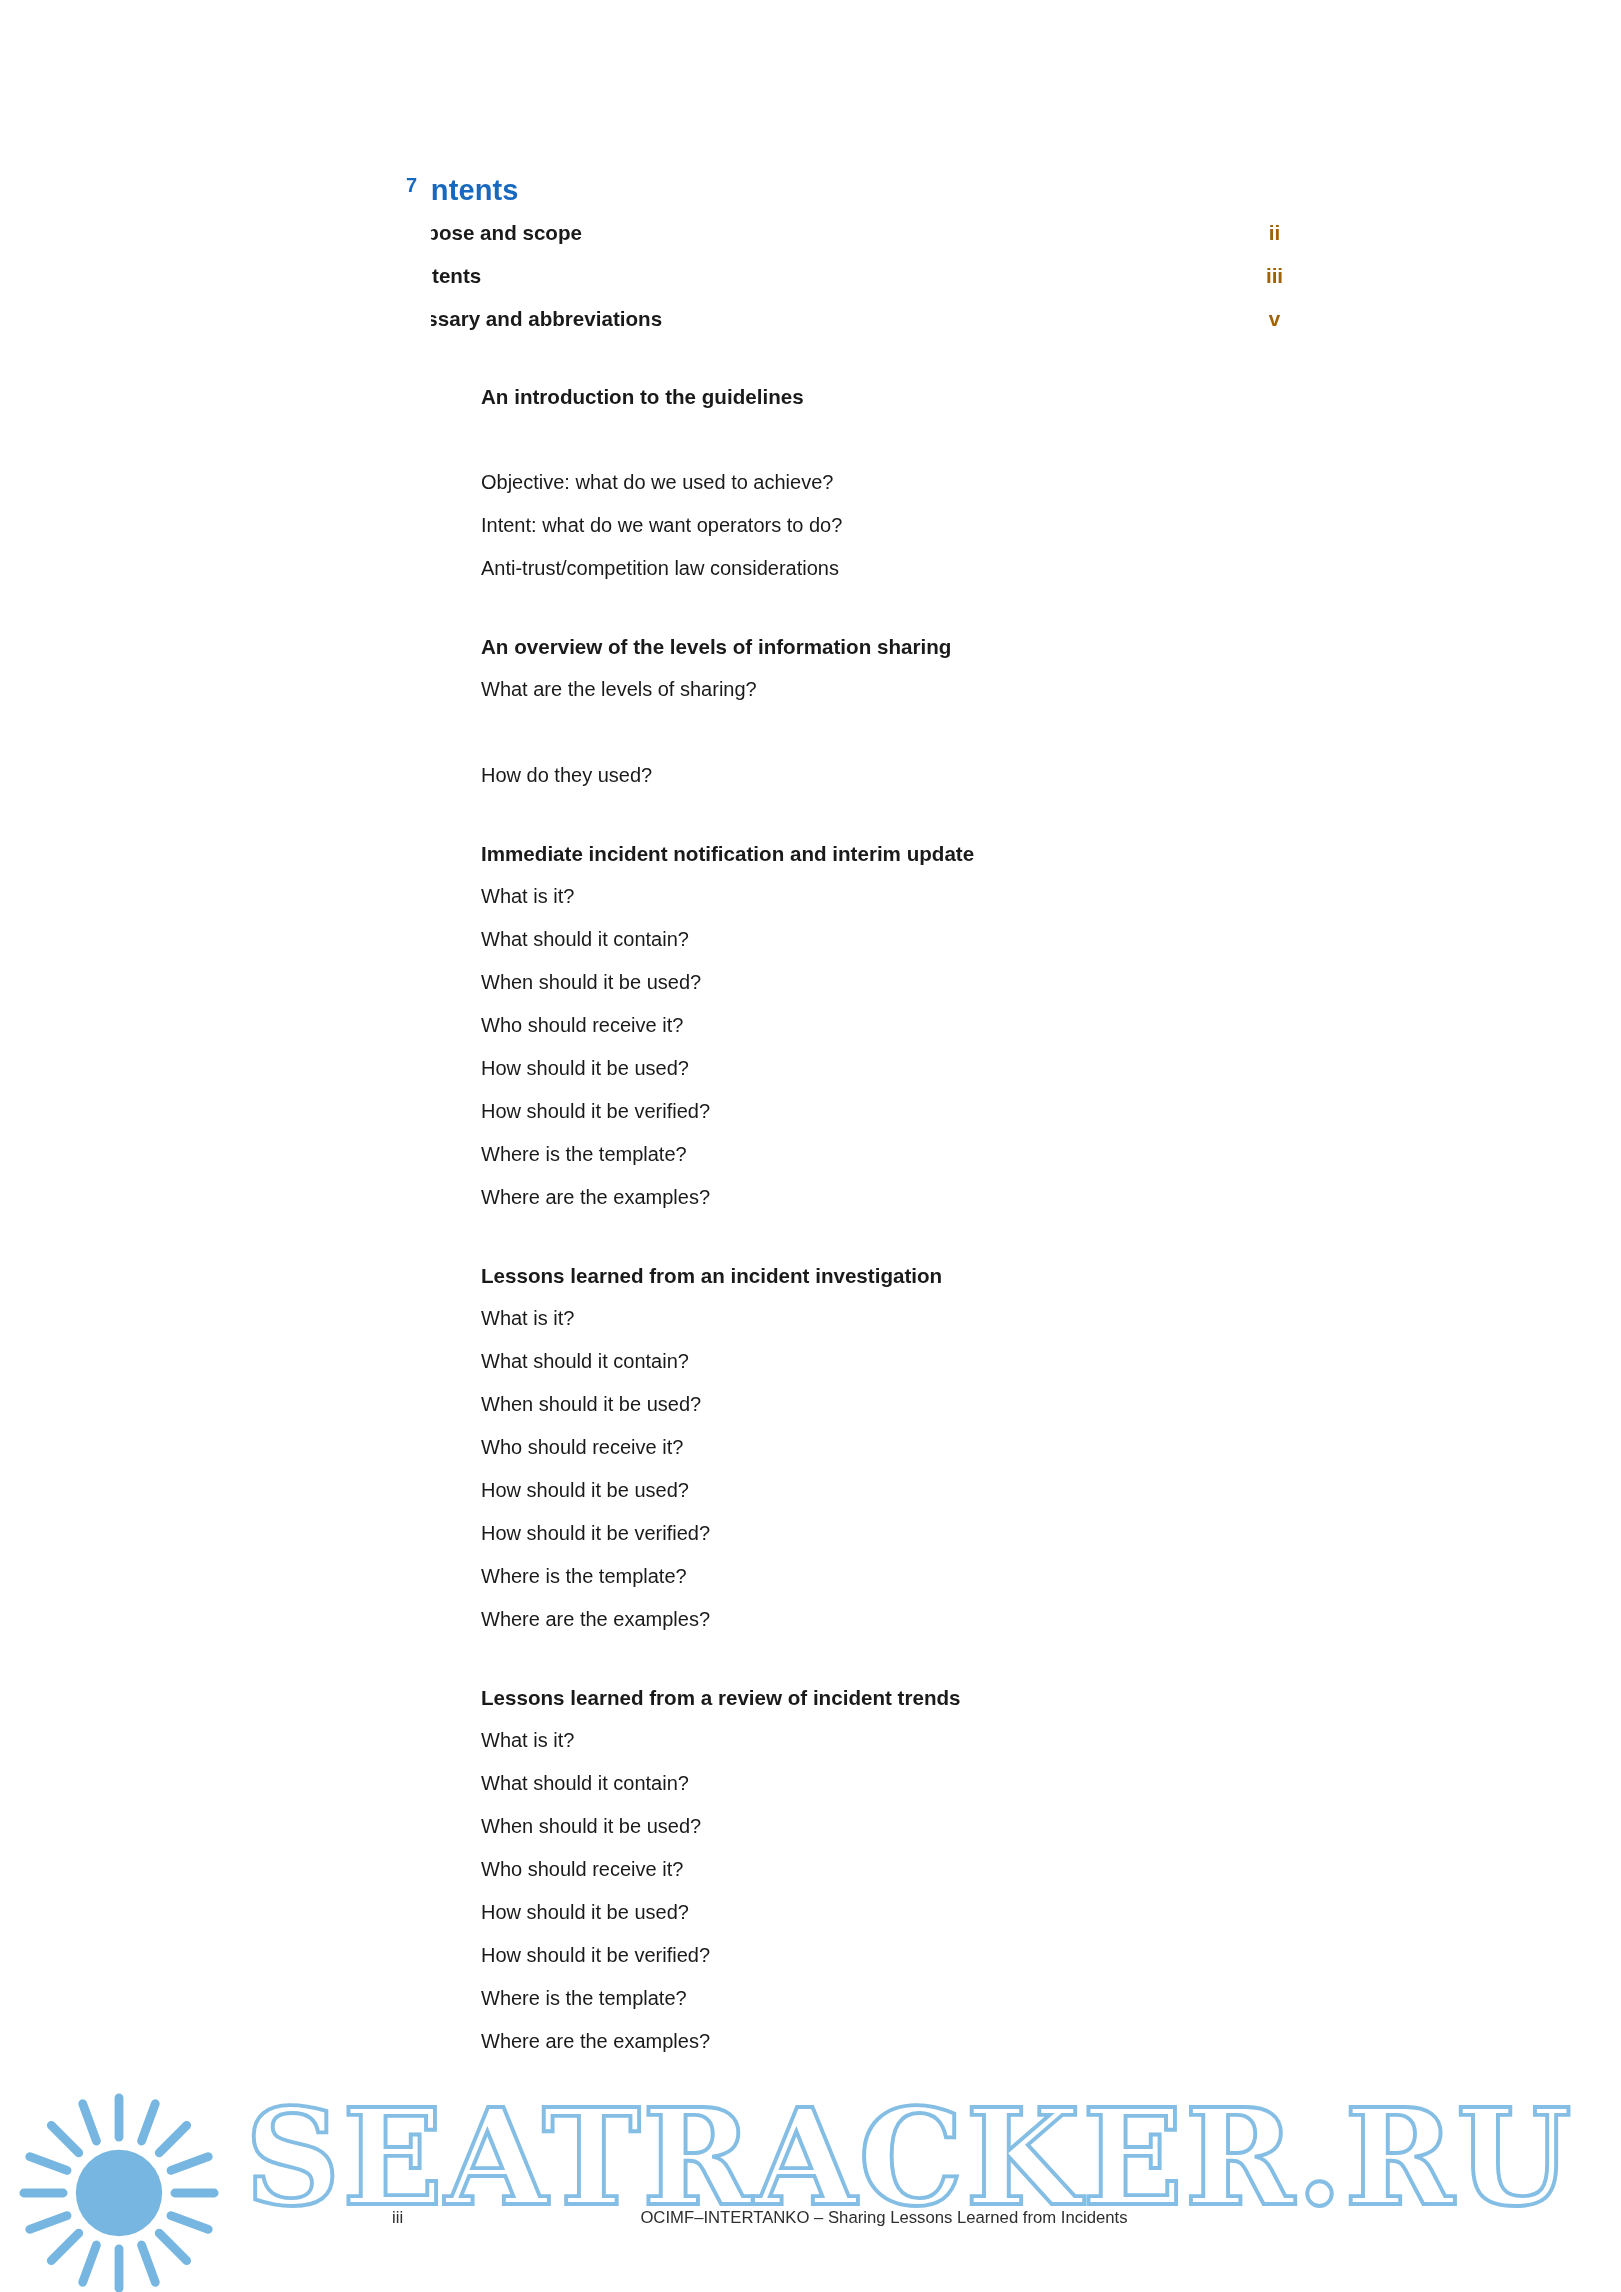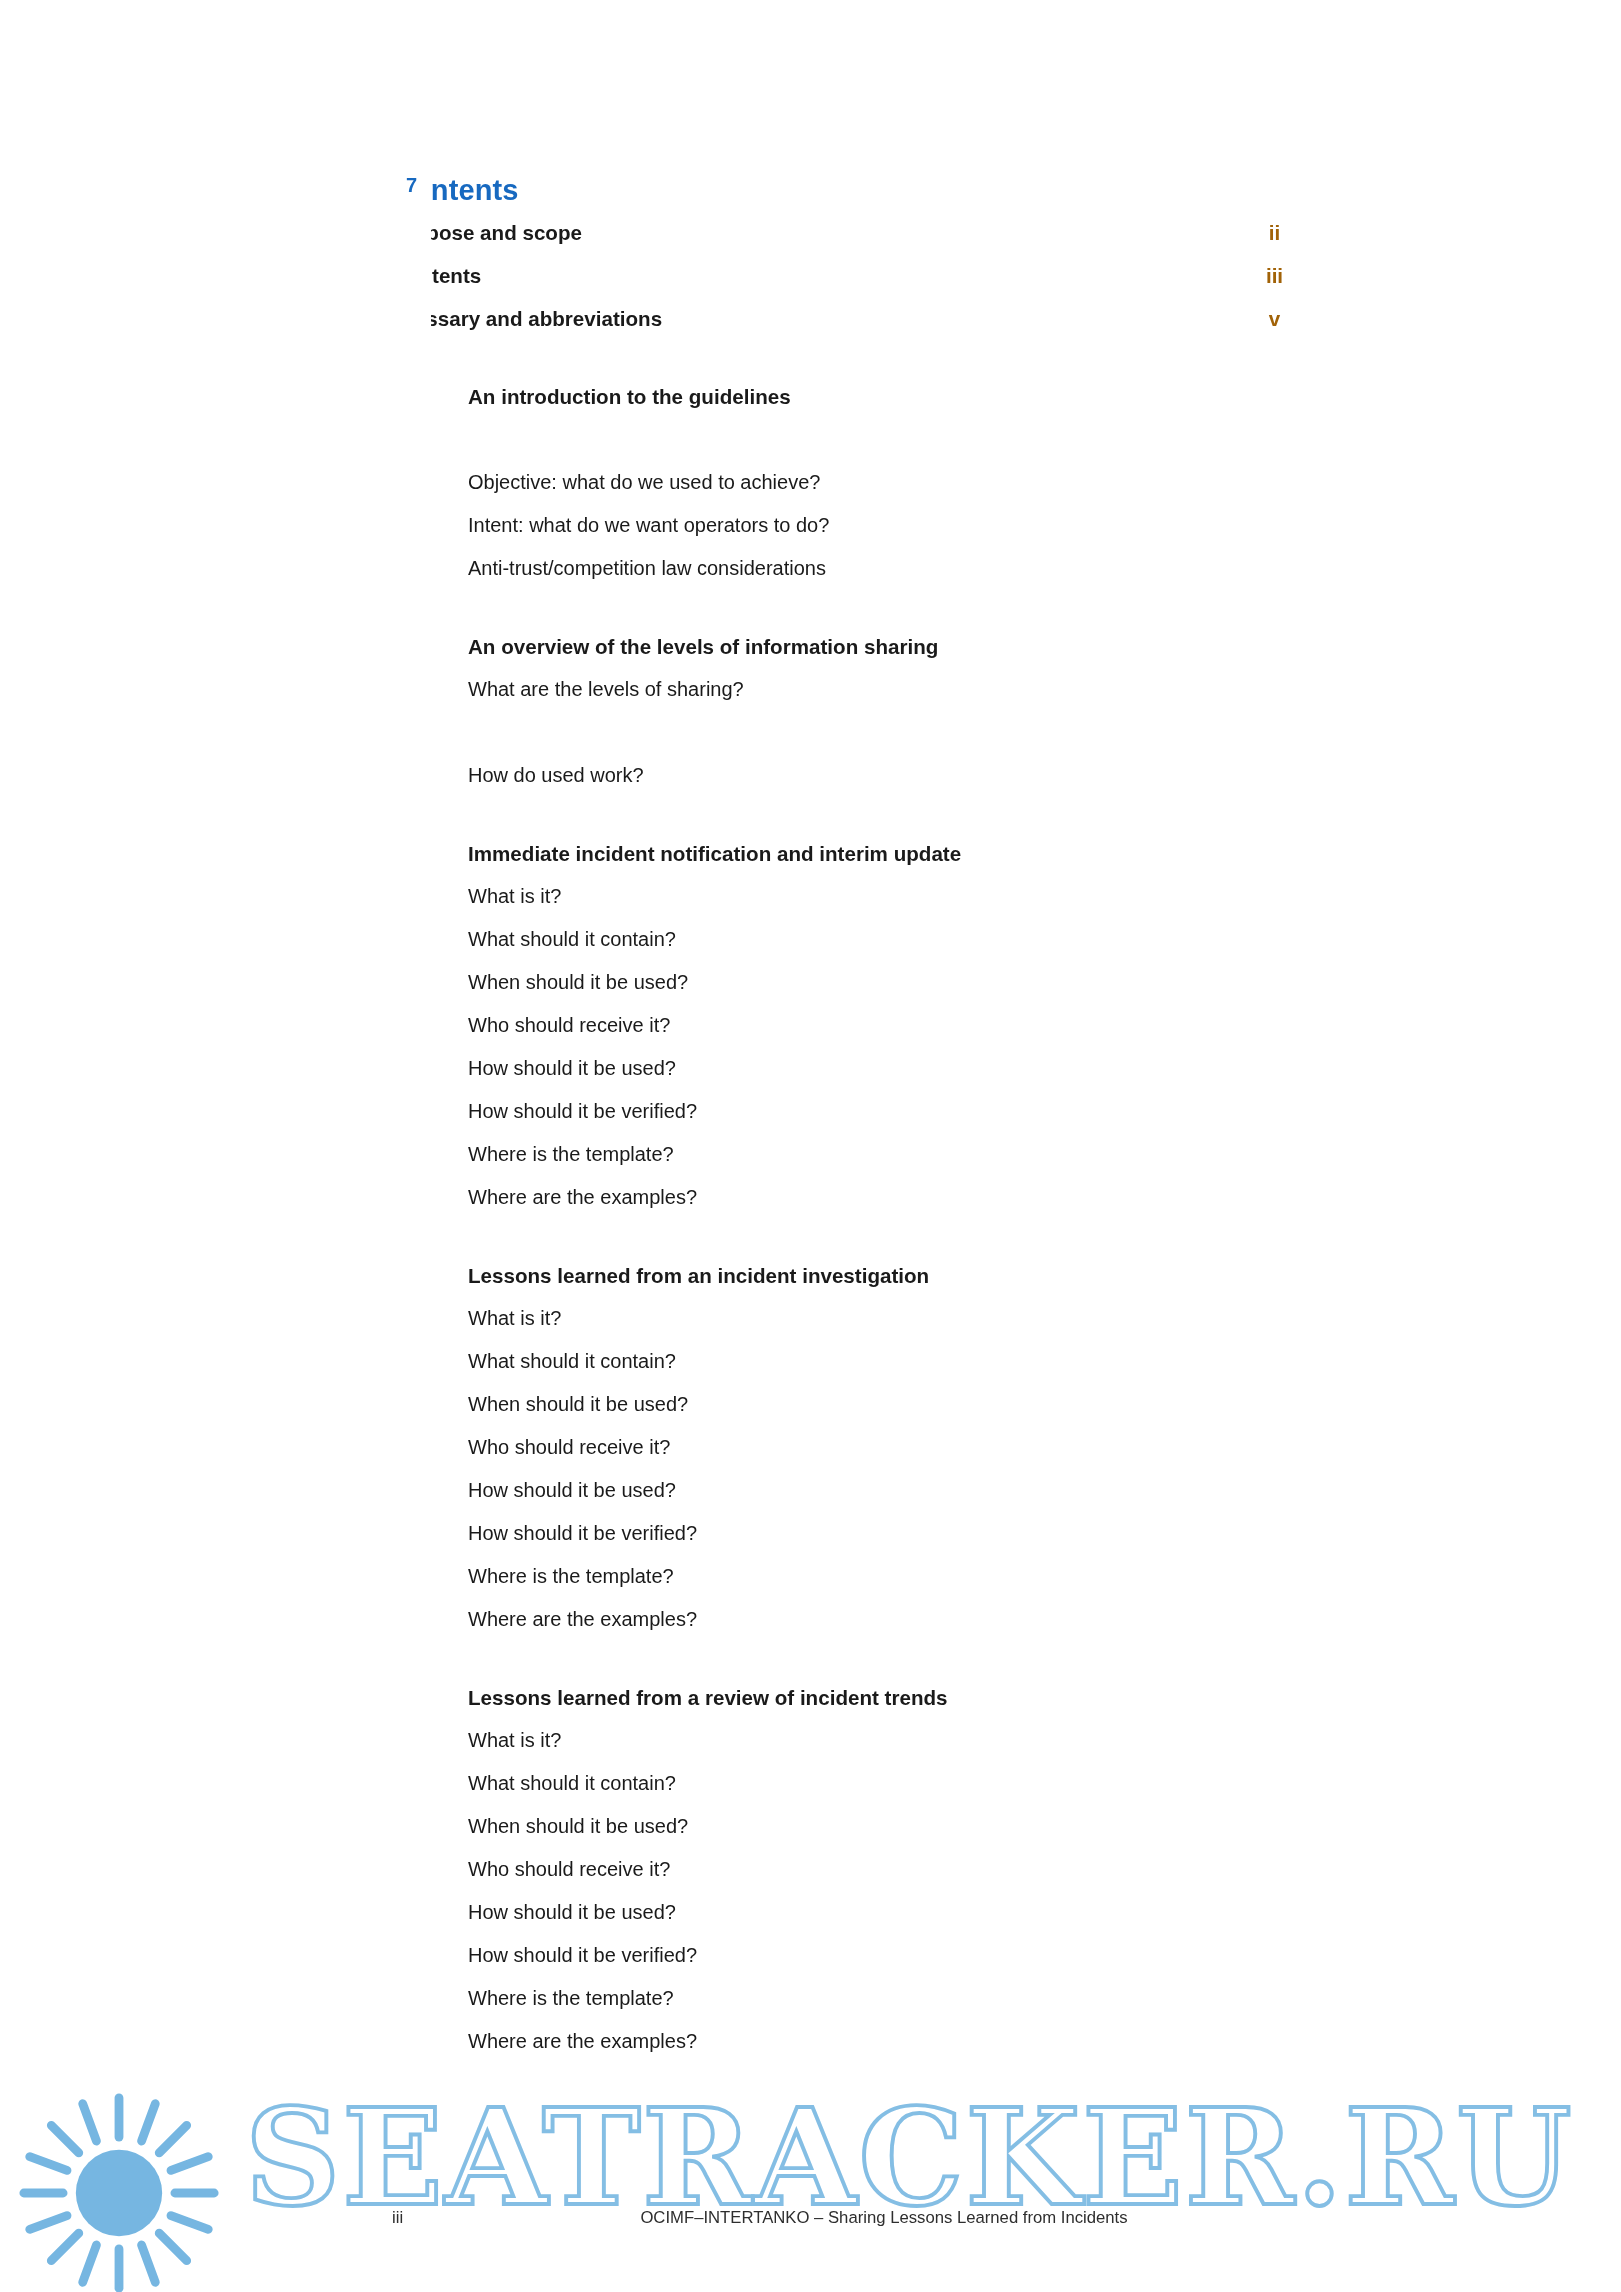--- a/index.html
+++ b/index.html
@@ -65,20 +65,21 @@
   .row.level1 {
     font-weight: bold;
     font-size: 20.6px;
   }
   .row .num {
     width: 76px;
     flex: 0 0 76px;
   }
   .row .label {
     flex: 1 1 auto;
+    margin-left: 13px;
   }
   .row .page {
     width: 39px;
     flex: 0 0 39px;
     text-align: center;
     color: #1769c0;
     font-weight: bold;
   }
   .row.level1 .page {
     font-weight: bold;
@@ -199,21 +200,21 @@
         <span class="num">2.1</span>
         <span class="label">What are the levels of sharing?</span>
         <span class="page">2</span>
       </div>
       <div class="row">
         <span class="num">2.2</span>
         <span class="page">2</span>
       </div>
       <div class="row">
         <span class="num">2.3</span>
-        <span class="label">How do used work?</span>
+        <span class="label">How do they used?</span>
         <span class="page">2</span>
       </div>
     </div>
 
     <div class="section-block">
       <div class="row level1">
         <span class="num">3</span>
         <span class="label">Immediate incident notification and interim update</span>
         <span class="page">3</span>
       </div>

